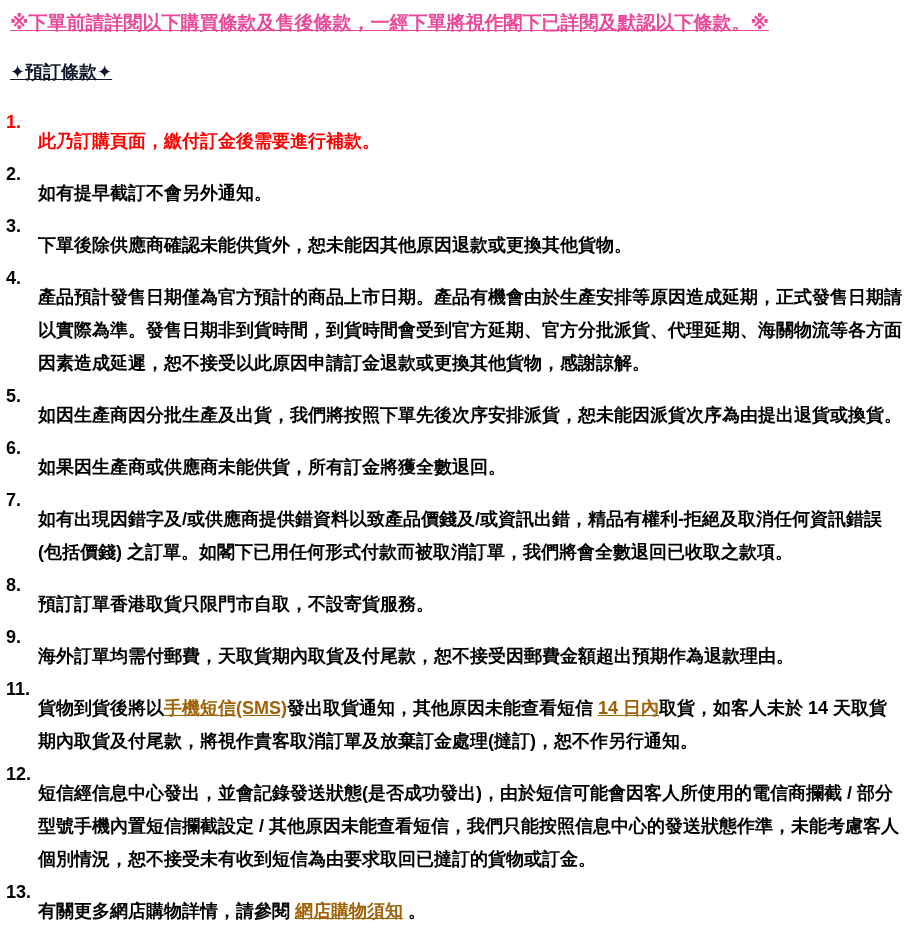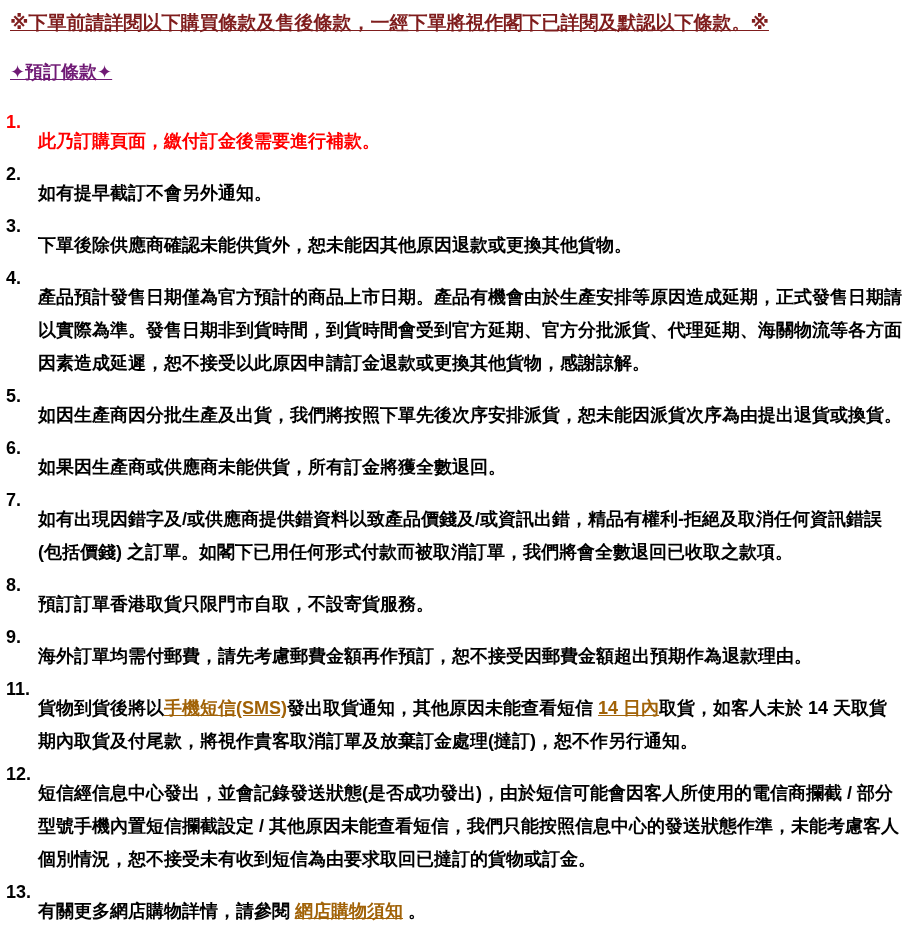--- a/index.html
+++ b/index.html
@@ -10,29 +10,29 @@
     color: #000000;
   }
   body {
     width: 913px;
     min-height: 948px;
     padding: 10px 8px 12px 6px;
   }
   .page-header {
     font-size: 19px;
     line-height: 26px;
-    color: #7f1d1d;
+    color: #ec4899;
     text-decoration: underline;
     padding-left: 4px;
     margin-bottom: 24px;
   }
   .section-title {
     font-size: 18px;
     line-height: 24px;
-    color: #701a75;
+    color: #0f172a;
     text-decoration: underline;
     padding-left: 4px;
     margin-bottom: 22px;
   }
   .terms-list {
     font-size: 18px;
     line-height: 33px;
   }
   .term-item {
     display: flex;
@@ -97,21 +97,21 @@
     <div class="term-item">
       <span class="term-num">7.</span>
       <div class="term-text"><span>如有出現因錯字及/或供應商提供錯資料以致產品價錢及/或資訊出錯，精品有權利-拒絕及取消任何資訊錯誤(包括價錢) 之訂單。如閣下已用任何形式付款而被取消訂單，我們將會全數退回已收取之款項。</span></div>
     </div>
     <div class="term-item">
       <span class="term-num">8.</span>
       <div class="term-text"><span>預訂訂單香港取貨只限門市自取，不設寄貨服務。</span></div>
     </div>
     <div class="term-item">
       <span class="term-num">9.</span>
-      <div class="term-text"><span>海外訂單均需付郵費，請先考慮郵費金額再作預訂，恕不接受因郵費金額超出預期作為退款理由。</span></div>
+      <div class="term-text"><span>海外訂單均需付郵費，天取貨期內取貨及付尾款，恕不接受因郵費金額超出預期作為退款理由。</span></div>
     </div>
     <div class="term-item">
       <span class="term-num">11.</span>
       <div class="term-text"><span>貨物到貨後將以</span><span class="seg-red">手機短信(SMS)</span><span>發出取貨通知，其他原因未能查看短信 </span><span class="seg-red">14 日內</span><span>取貨，如客人未於 14 天取貨期內取貨及付尾款，將視作貴客取消訂單及放棄訂金處理(撻訂)，恕不作另行通知。</span></div>
     </div>
     <div class="term-item">
       <span class="term-num">12.</span>
       <div class="term-text"><span>短信經信息中心發出，並會記錄發送狀態(是否成功發出)，由於短信可能會因客人所使用的電信商攔截 / 部分型號手機內置短信攔截設定 / 其他原因未能查看短信，我們只能按照信息中心的發送狀態作準，未能考慮客人個別情況，恕不接受未有收到短信為由要求取回已撻訂的貨物或訂金。</span></div>
     </div>
     <div class="term-item">

